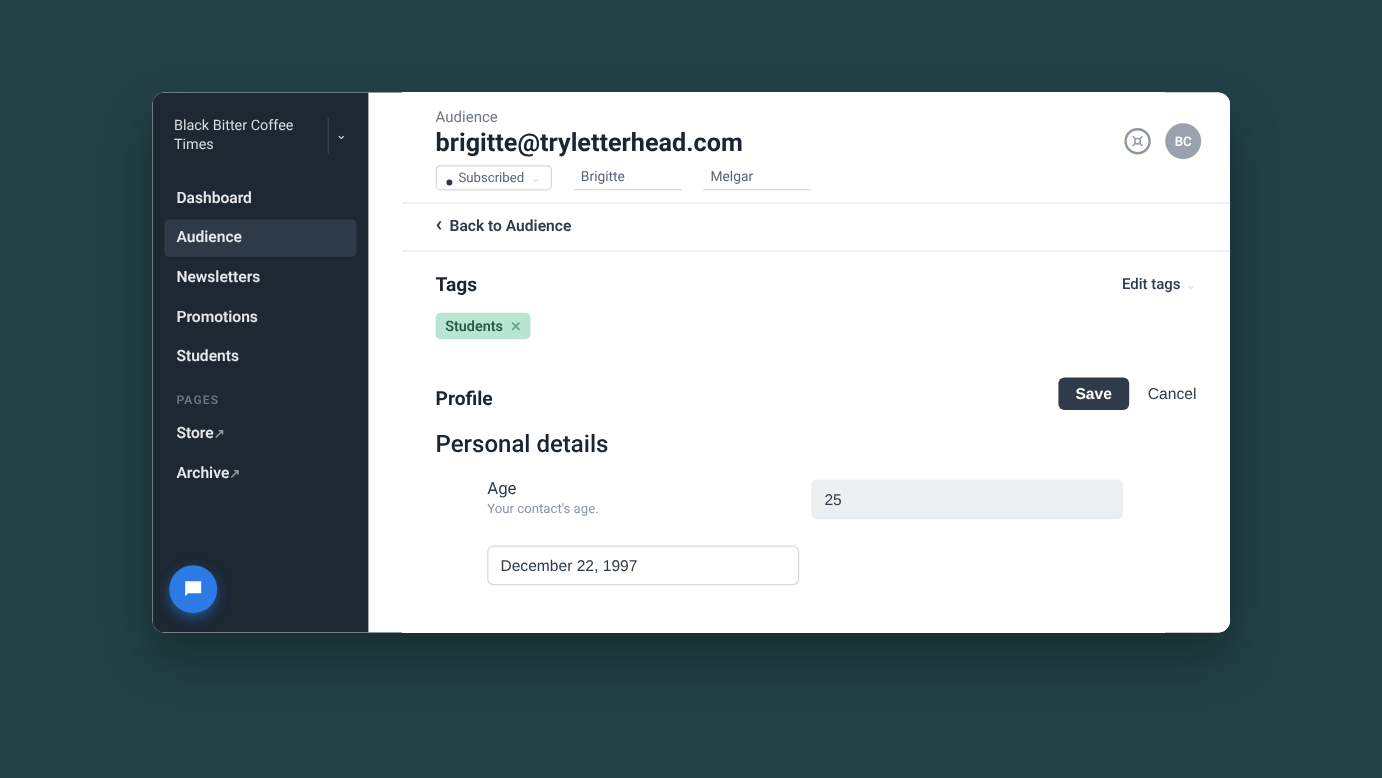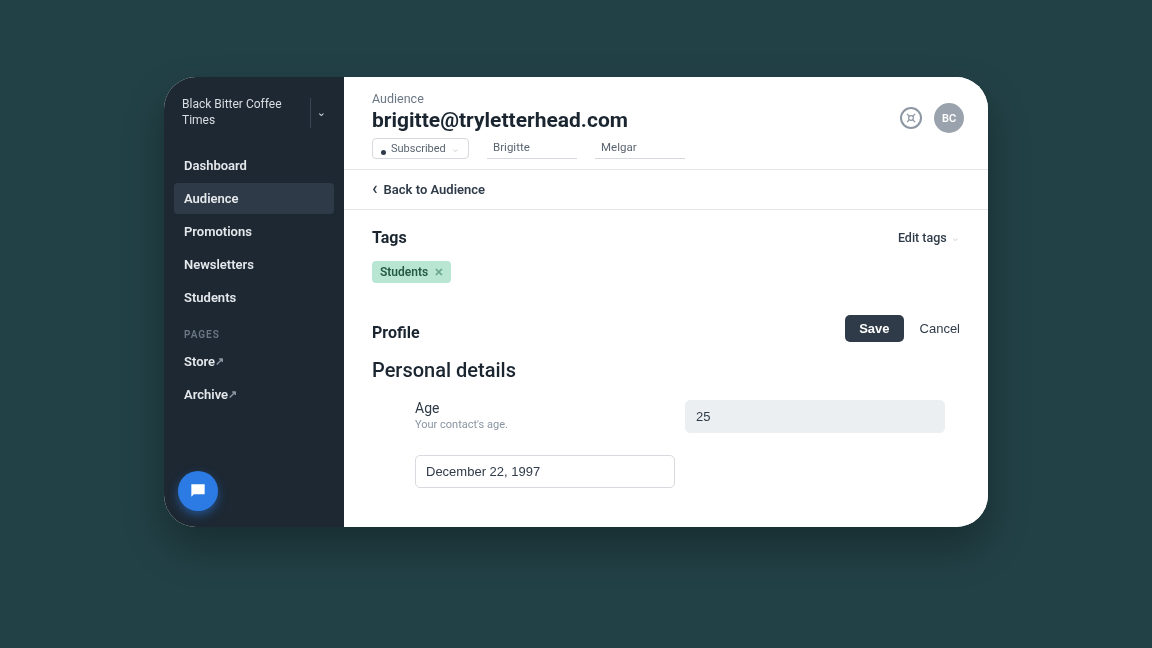--- a/index.html
+++ b/index.html
@@ -7,29 +7,30 @@
     background: #224146;
     font-family: -apple-system, BlinkMacSystemFont, "Segoe UI", Roboto, sans-serif;
     width: 1152px;
     height: 648px;
     overflow: hidden;
     display: flex;
     align-items: flex-start;
     justify-content: center;
   }
   .app-window {
-    width: 824px;
+    width: 898px;
     height: 450px;
     margin-top: 77px;
     background: #fff;
-    border-radius: 32px;
+    border-radius: 10px;
     overflow: hidden;
     display: flex;
     box-shadow: 0 20px 40px rgba(0,0,0,0.3);
     position: relative;
+    gap: 28px;
   }
   
   .sidebar {
     width: 180px;
     background: #1d2833;
     color: #fff;
     display: flex;
     flex-direction: column;
     padding: 14px 10px;
     position: relative;
@@ -296,24 +297,24 @@
       <span class="chev-down">⌄</span>
     </div>
 
     <div class="nav-item">
       <span>Dashboard</span>
     </div>
     <div class="nav-item active">
       <span>Audience</span>
     </div>
     <div class="nav-item">
+      <span>Newsletters</span>
+    </div>
+    <div class="nav-item">
       <span>Promotions</span>
-    </div>
-    <div class="nav-item">
-      <span>Newsletters</span>
     </div>
     <div class="nav-item">
       <span>Students</span>
     </div>
 
     <div class="nav-section-label">PAGES</div>
 
     <div class="nav-item">
       <span>Store</span>
       <span class="ext-icon">↗</span>

